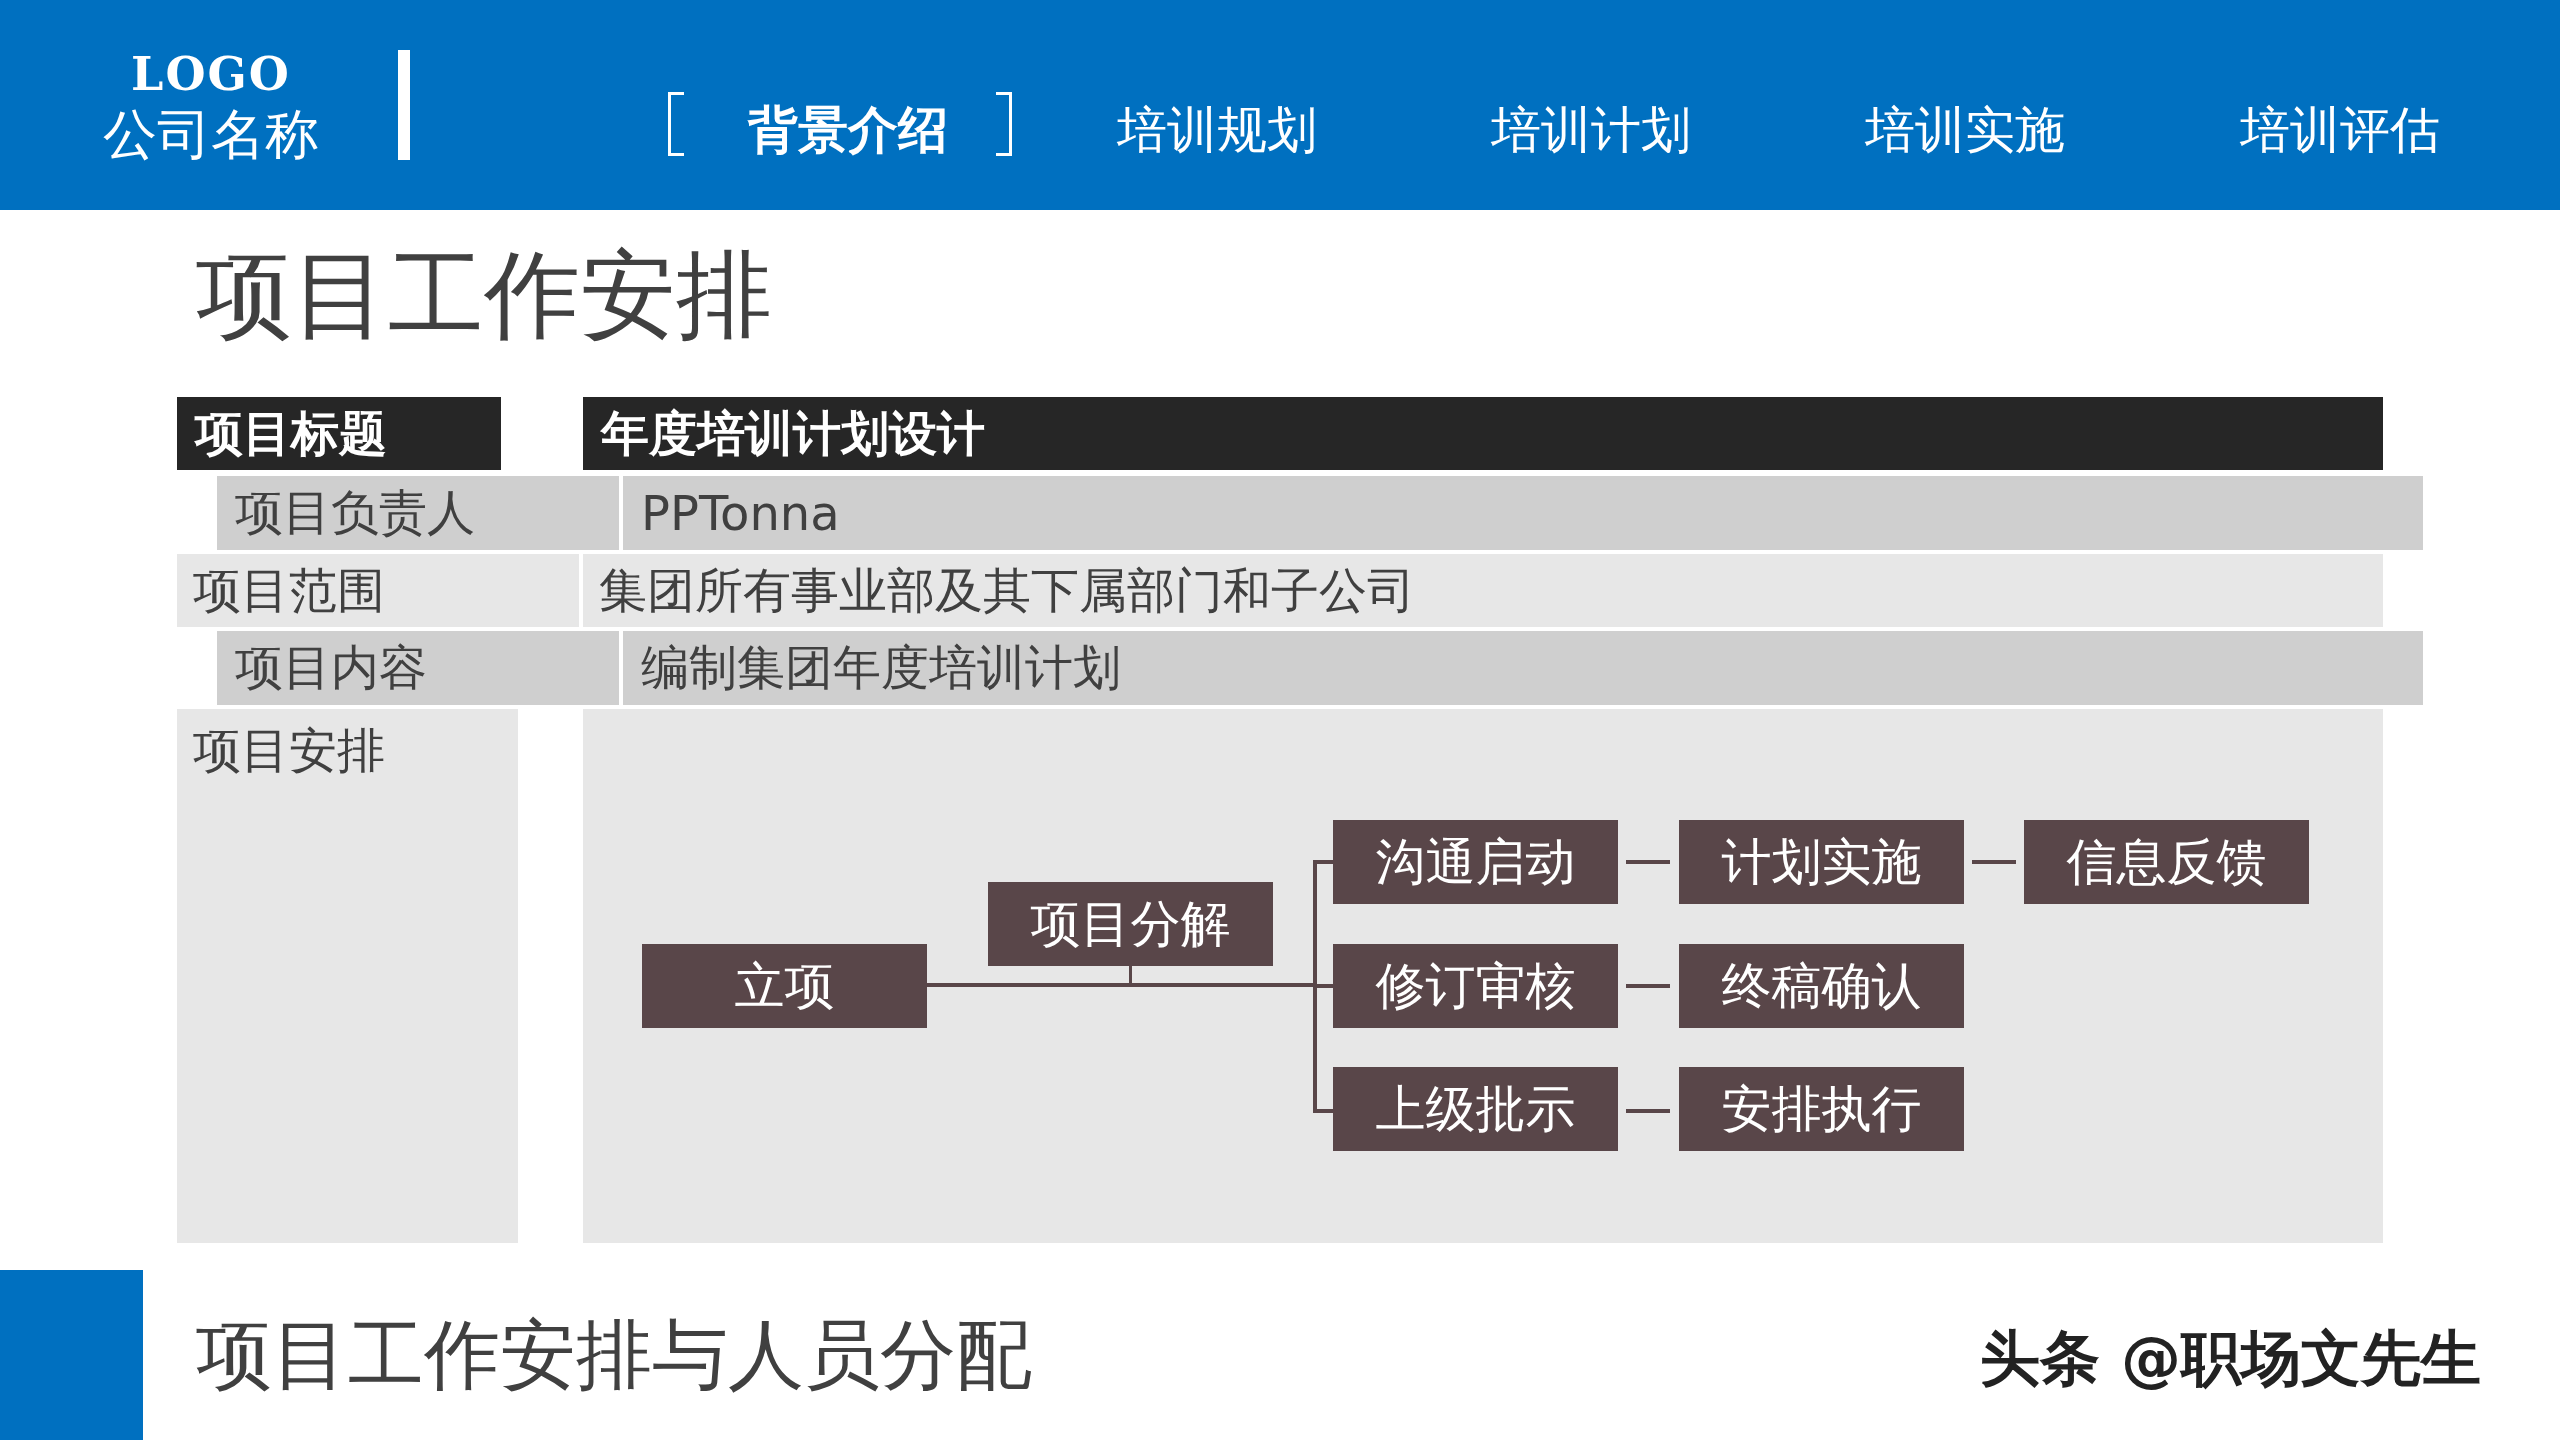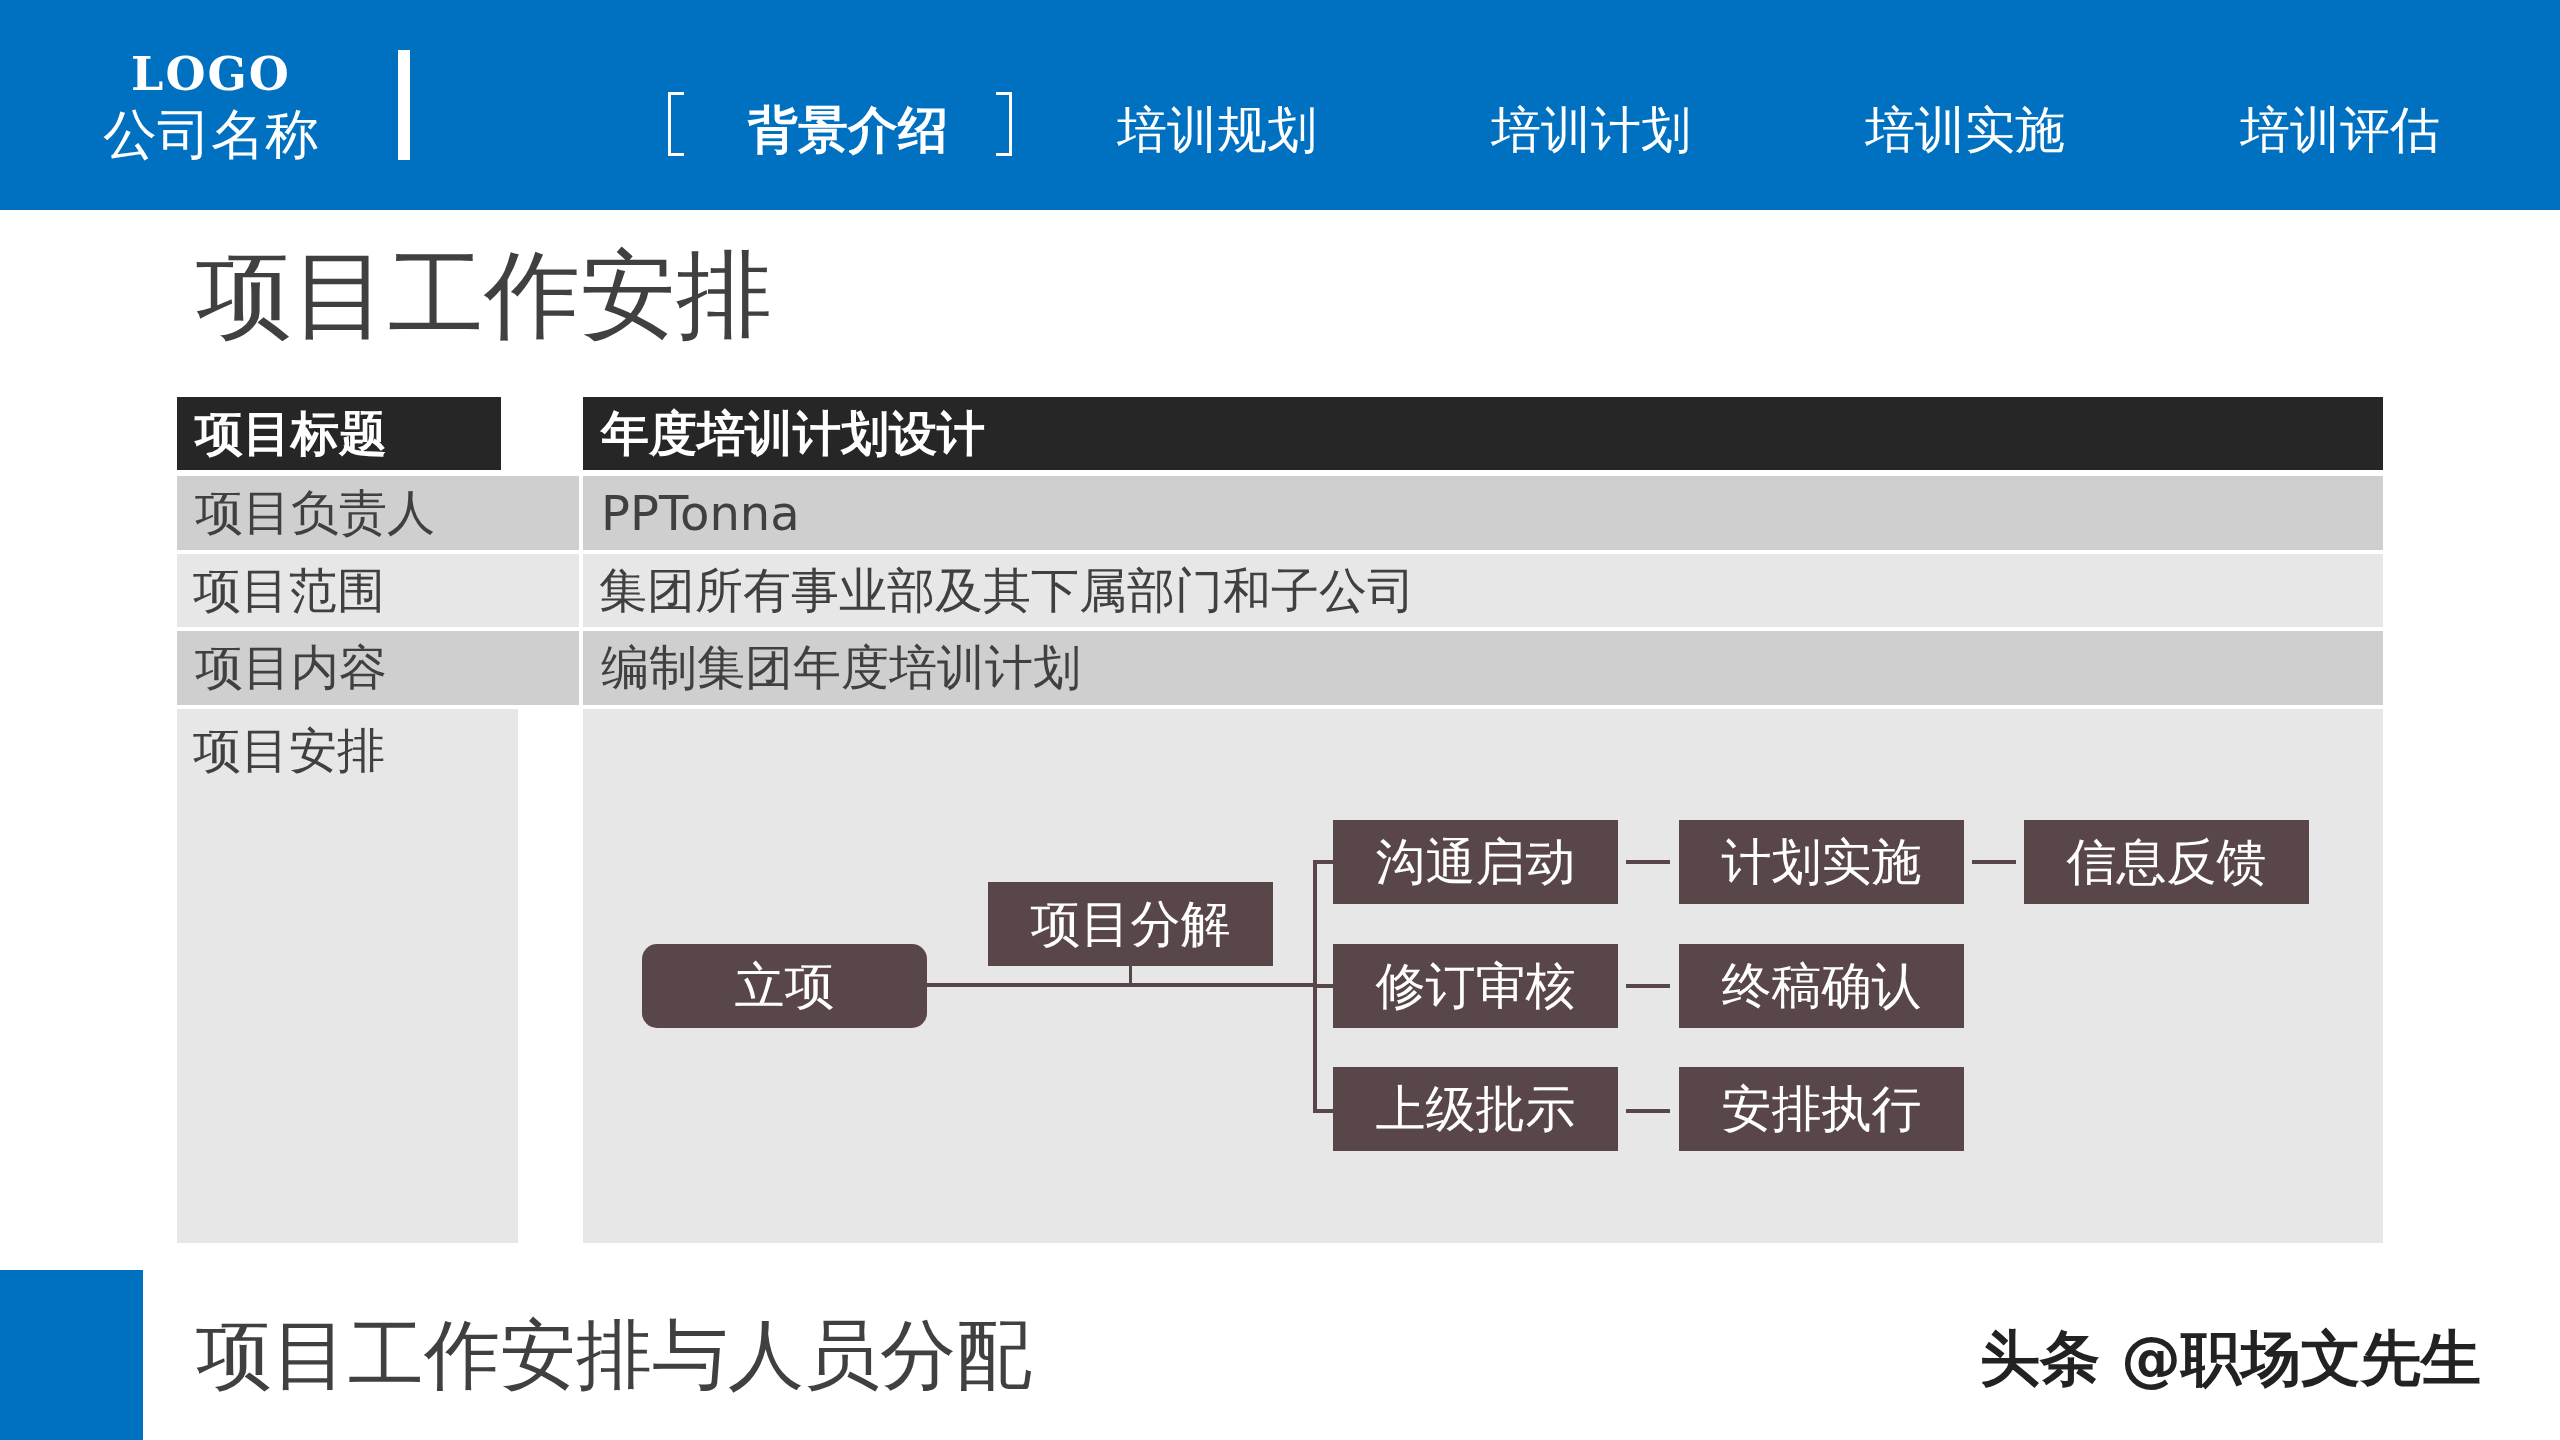--- a/index.html
+++ b/index.html
@@ -12,21 +12,21 @@
   .sep { left: 398px; top: 50px; width: 12px; height: 110px; background: #fff; }
   .nav-item { top: 95px; height: 70px; line-height: 70px; color: #fff; font-size: 50px; text-align: center; white-space: nowrap; }
   .nav-item.active { font-weight: bold; }
   .bracket { top: 92px; width: 16px; height: 64px; border: 3px solid #fff; }
   .bracket.l { left: 668px; border-right: none; }
   .bracket.r { left: 996px; border-left: none; }
   .title { left: 196px; top: 235px; font-size: 96px; line-height: 120px; color: #404040; white-space: nowrap; }
   .cell { display: flex; align-items: center; padding-left: 18px; font-size: 48px; color: #404040; white-space: nowrap; }
   .cell.top { align-items: flex-start; padding-top: 10px; }
   .th { background: #262626; color: #fff; font-weight: bold; }
-  .dk { background: #CFCFCF; }
+  .dk { background: #CFCFCF; margin-left: 40px; }
   .lt { background: #E7E7E7; padding-left: 16px; }
   .box { background: #594649; color: #fff; font-size: 50px; display: flex; align-items: center; justify-content: center; width: 285px; height: 84px; white-space: nowrap; }
   .ln { background: #594649; }
   .footer-bar { left: 0; top: 1270px; width: 143px; height: 170px; background: #0070C0; }
   .footer-text { left: 196px; top: 1305px; font-size: 76px; line-height: 100px; color: #404040; white-space: nowrap; }
   .watermark { left: 1980px; top: 1318px; font-size: 60px; line-height: 80px; color: #222; white-space: nowrap; font-weight: bold; text-shadow: 2px 2px 0 #fff, -2px -2px 0 #fff; }
 </style>
 </head>
 <body>
 
@@ -64,21 +64,21 @@
 <div class="abs ln" style="left:1129px;top:966px;width:3px;height:19px;"></div>
 <div class="abs ln" style="left:1313px;top:860px;width:4px;height:253px;"></div>
 <div class="abs ln" style="left:1313px;top:860px;width:20px;height:4px;"></div>
 <div class="abs ln" style="left:1313px;top:984px;width:20px;height:4px;"></div>
 <div class="abs ln" style="left:1313px;top:1109px;width:20px;height:4px;"></div>
 <div class="abs ln" style="left:1626px;top:860px;width:44px;height:4px;"></div>
 <div class="abs ln" style="left:1972px;top:860px;width:44px;height:4px;"></div>
 <div class="abs ln" style="left:1626px;top:984px;width:44px;height:4px;"></div>
 <div class="abs ln" style="left:1626px;top:1109px;width:44px;height:4px;"></div>
 
-<div class="abs box" style="left:642px;top:944px;border-radius:15px;">立项</div>
+<div class="abs box" style="left:642px;top:944px;">立项</div>
 <div class="abs box" style="left:988px;top:882px;">项目分解</div>
 
 <div class="abs box" style="left:1333px;top:820px;">沟通启动</div>
 <div class="abs box" style="left:1679px;top:820px;">计划实施</div>
 <div class="abs box" style="left:2024px;top:820px;">信息反馈</div>
 
 <div class="abs box" style="left:1333px;top:944px;">修订审核</div>
 <div class="abs box" style="left:1679px;top:944px;">终稿确认</div>
 
 <div class="abs box" style="left:1333px;top:1067px;">上级批示</div>

